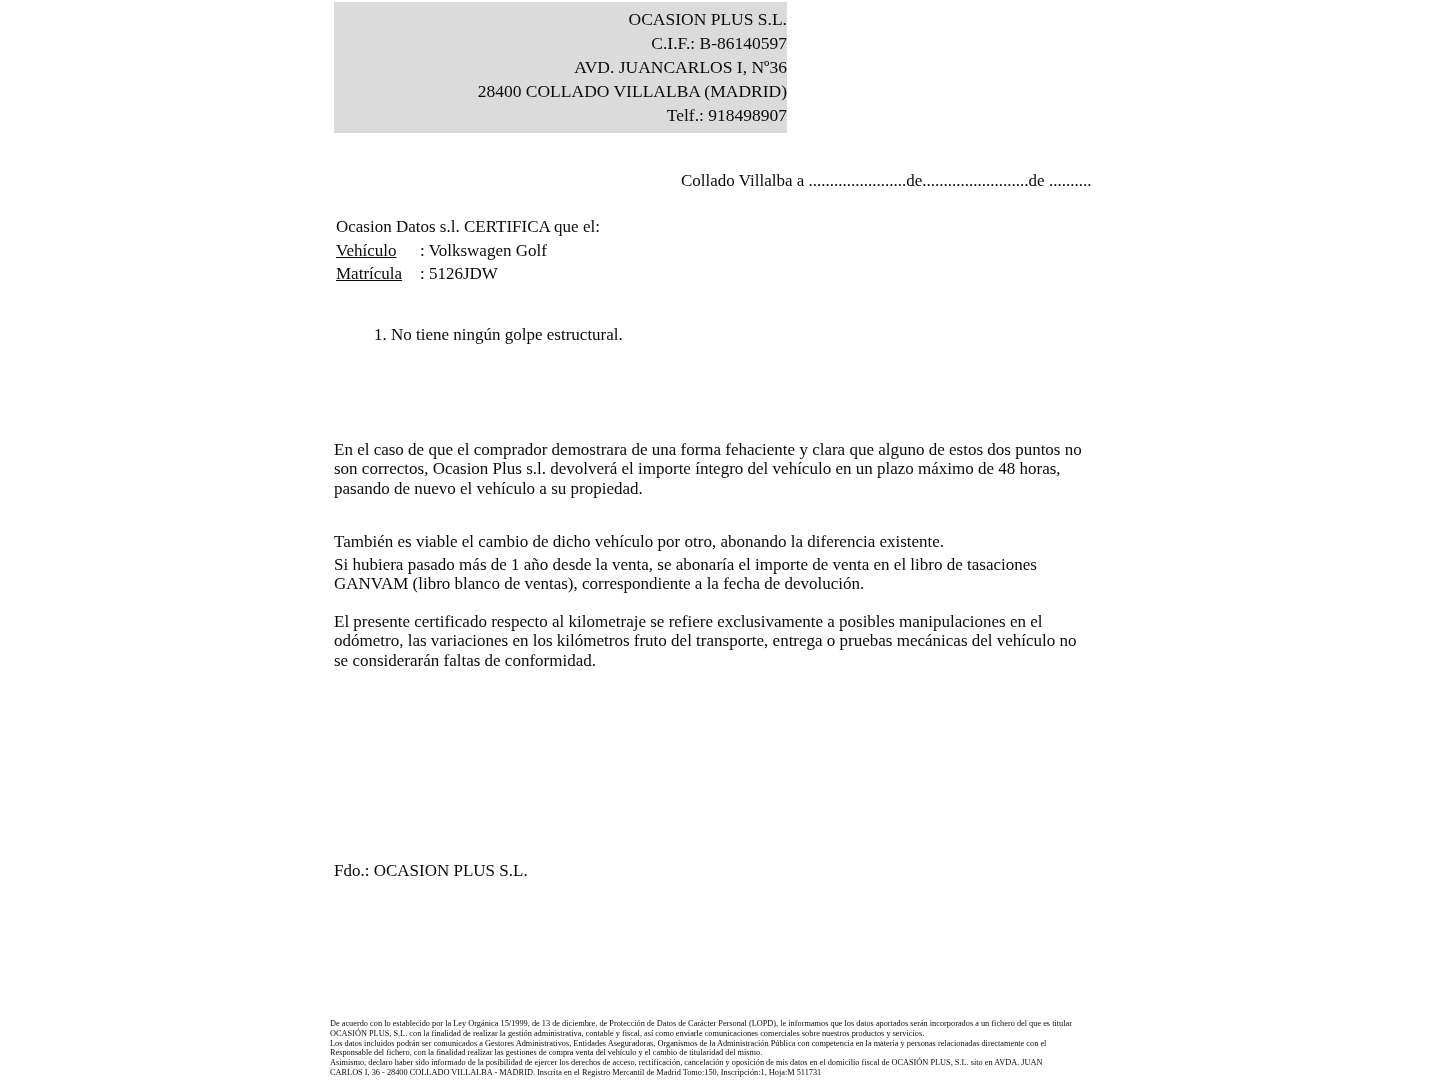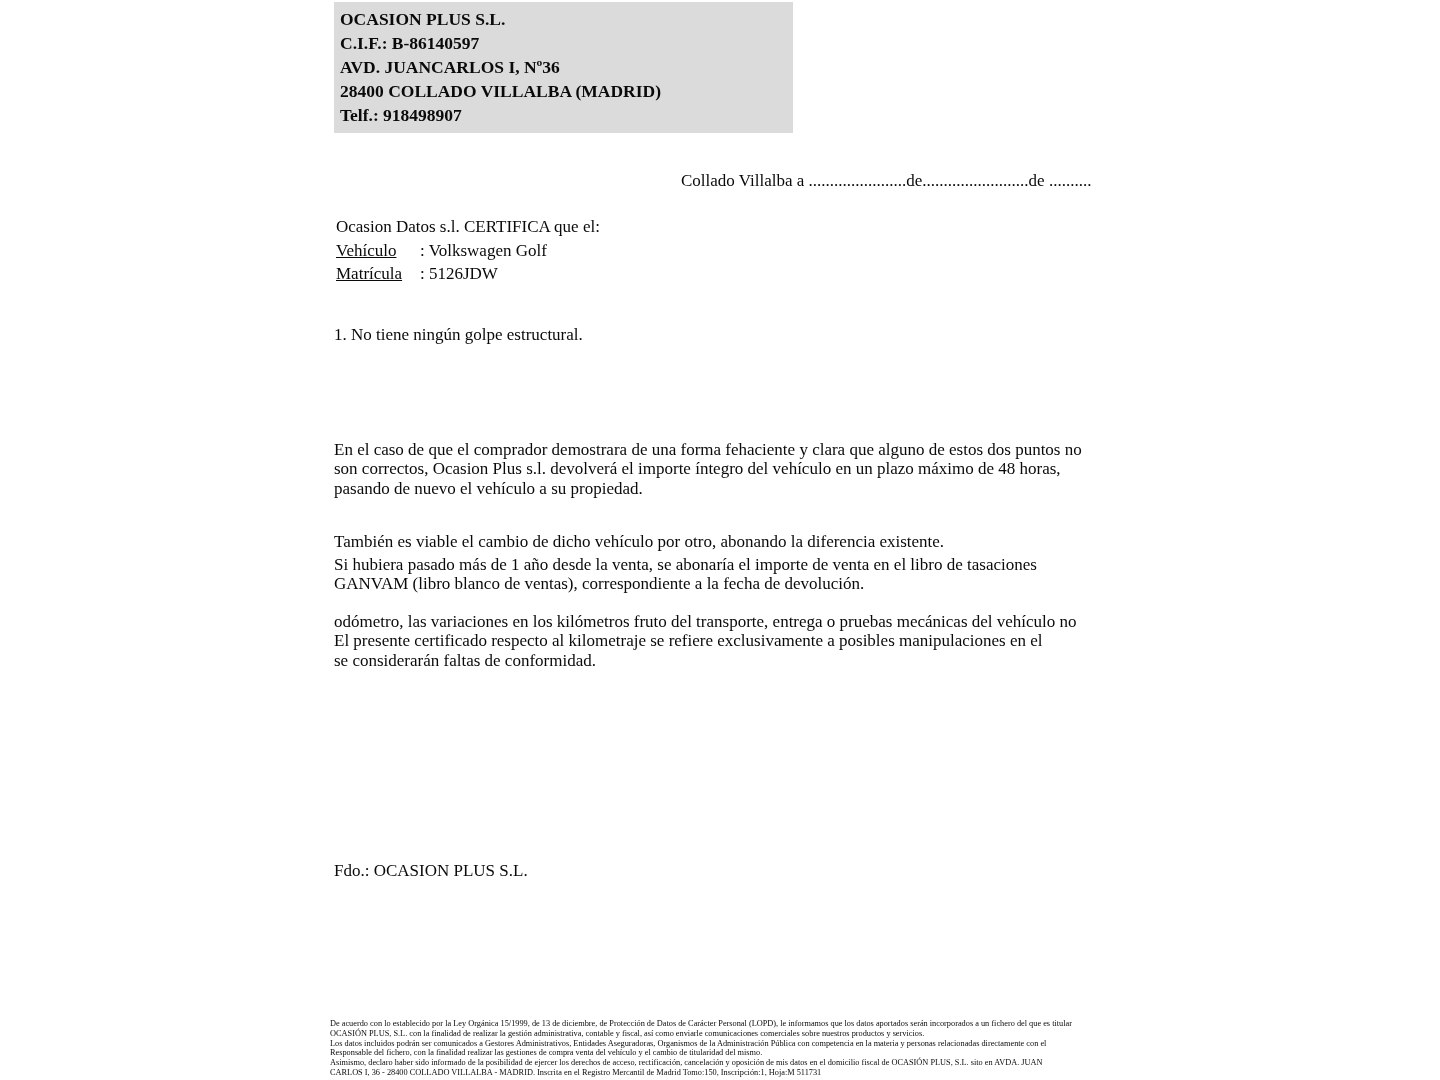--- a/index.html
+++ b/index.html
@@ -17,26 +17,27 @@
   }
   .page {
     position: absolute;
     inset: 0;
   }
   .company-box {
     position: absolute;
     left: 334px;
     top: 2px;
     width: 447px;
-    padding: 5px 6px 6px 6px;
+    padding: 5px 0 6px 6px;
     background: #dbdbdb;
-    font-weight: bold;
+    font-weight: normal;
     font-size: 17.5px;
     line-height: 24px;
     white-space: nowrap;
+    text-align: right;
   }
   .date-line {
     position: absolute;
     left: 681px;
     top: 171px;
     font-size: 17px;
     white-space: nowrap;
   }
   .cert-block {
     position: absolute;
@@ -52,21 +53,21 @@
   }
   .field-label .u {
     text-decoration: underline;
   }
   .point {
     position: absolute;
     left: 334px;
     font-size: 17px;
     white-space: nowrap;
   }
-  .point-1 { top: 325px; }
+  .point-1 { top: 325px; margin-left: 40px; }
   .point-2 { top: 363px; }
   .para {
     position: absolute;
     left: 334px;
     font-size: 17px;
     line-height: 19.4px;
     white-space: nowrap;
   }
   .para-refund   { top: 440px; }
   .para-exchange { top: 532px; }
@@ -124,22 +125,22 @@
   <div class="para para-exchange">
       <div>También es viable el cambio de dicho vehículo por otro, abonando la diferencia existente.</div>
     </div>
 
   <div class="para para-ganvam">
       <div>Si hubiera pasado más de 1 año desde la venta, se abonaría el importe de venta en el libro de tasaciones</div>
       <div>GANVAM (libro blanco de ventas), correspondiente a la fecha de devolución.</div>
     </div>
 
   <div class="para para-odometer">
+      <div>El presente certificado respecto al kilometraje se refiere exclusivamente a posibles manipulaciones en el</div>
       <div>odómetro, las variaciones en los kilómetros fruto del transporte, entrega o pruebas mecánicas del vehículo no</div>
-      <div>El presente certificado respecto al kilometraje se refiere exclusivamente a posibles manipulaciones en el</div>
       <div>se considerarán faltas de conformidad.</div>
     </div>
 
   <div class="signature-line">Fdo.: OCASION PLUS S.L.</div>
 
   <div class="legal-footer">
       <div>De acuerdo con lo establecido por la Ley Orgánica 15/1999, de 13 de diciembre, de Protección de Datos de Carácter Personal (LOPD), le informamos que los datos aportados serán incorporados a un fichero del que es titular</div>
       <div>OCASIÓN PLUS, S.L. con la finalidad de realizar la gestión administrativa, contable y fiscal, así como enviarle comunicaciones comerciales sobre nuestros productos y servicios.</div>
       <div>Los datos incluidos podrán ser comunicados a Gestores Administrativos, Entidades Aseguradoras, Organismos de la Administración Pública con competencia en la materia y personas relacionadas directamente con el</div>
       <div>Responsable del fichero, con la finalidad realizar las gestiones de compra venta del vehículo y el cambio de titularidad del mismo.</div>

